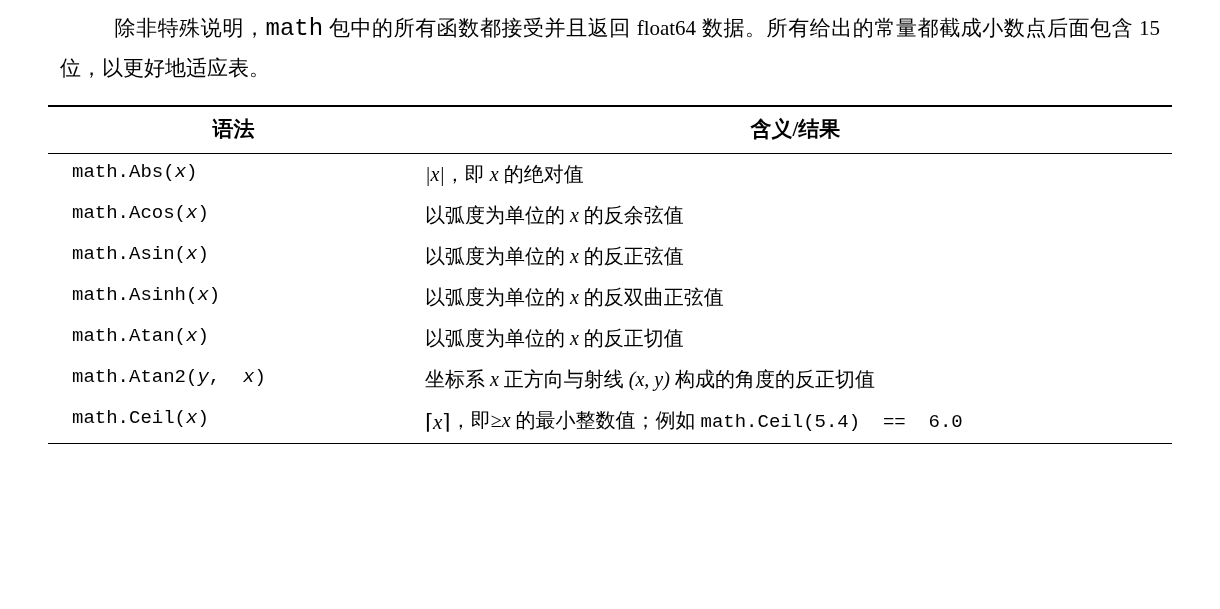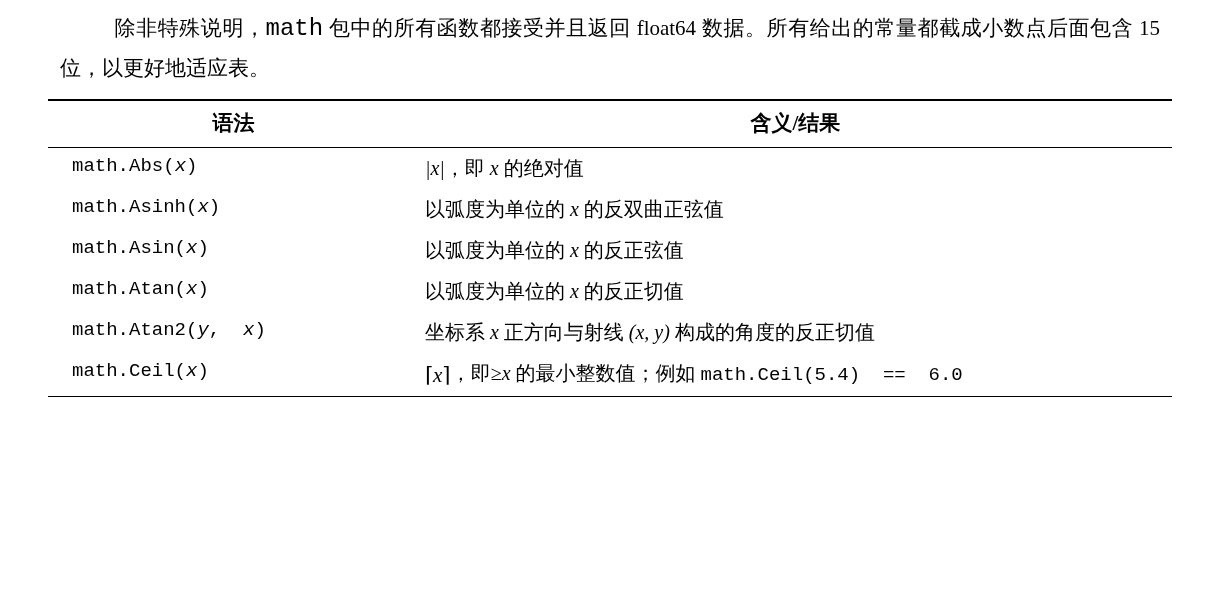--- a/index.html
+++ b/index.html
@@ -33,21 +33,21 @@
     display: inline-block;
     width: 54px;
   }
   .mono-inline {
     font-family: "Liberation Mono", "DejaVu Sans Mono", monospace;
     font-size: 24px;
   }
   table.functbl {
     width: 100%;
     border-collapse: collapse;
-    margin-top: 12px;
+    margin-top: 18px;
   }
   table.functbl thead th {
     font-size: 21px;
     font-weight: bold;
     padding: 8px 0 10px 0;
     text-align: center;
     border-top: 2.5px solid #000;
     border-bottom: 1.2px solid #000;
   }
   table.functbl thead th.col-syntax {
@@ -132,30 +132,34 @@
         <th class="col-meaning">含义/结果</th>
       </tr>
     </thead>
     <tbody>
 
       <tr>
         <td class="syntax">math.Abs(<span class="var">x</span>)</td>
         <td class="meaning"><i>|x|</i>，即 <i>x</i> 的绝对值</td>
       </tr>
 
+      <tr>
+        <td class="syntax">math.Acos(<span class="var">x</span>)</td>
+        <td class="meaning">以弧度为单位的 <i>x</i> 的反余弦值</td>
+      </tr>
 
+
+      <tr>
+        <td class="syntax">math.Asin(<span class="var">x</span>)</td>
+        <td class="meaning">以弧度为单位的 <i>x</i> 的反正弦值</td>
+      </tr>
 
       <tr>
         <td class="syntax">math.Asinh(<span class="var">x</span>)</td>
         <td class="meaning">以弧度为单位的 <i>x</i> 的反双曲正弦值</td>
-      </tr>
-
-      <tr>
-        <td class="syntax">math.Asin(<span class="var">x</span>)</td>
-        <td class="meaning">以弧度为单位的 <i>x</i> 的反正弦值</td>
       </tr>
 
       <tr>
         <td class="syntax">math.Atan(<span class="var">x</span>)</td>
         <td class="meaning">以弧度为单位的 <i>x</i> 的反正切值</td>
       </tr>
 
       <tr>
         <td class="syntax">math.Atan2(<span class="var">y</span>, &nbsp;<span class="var">x</span>)</td>
         <td class="meaning">坐标系 <i>x</i> 正方向与射线 <i>(x, y)</i> 构成的角度的反正切值</td>

